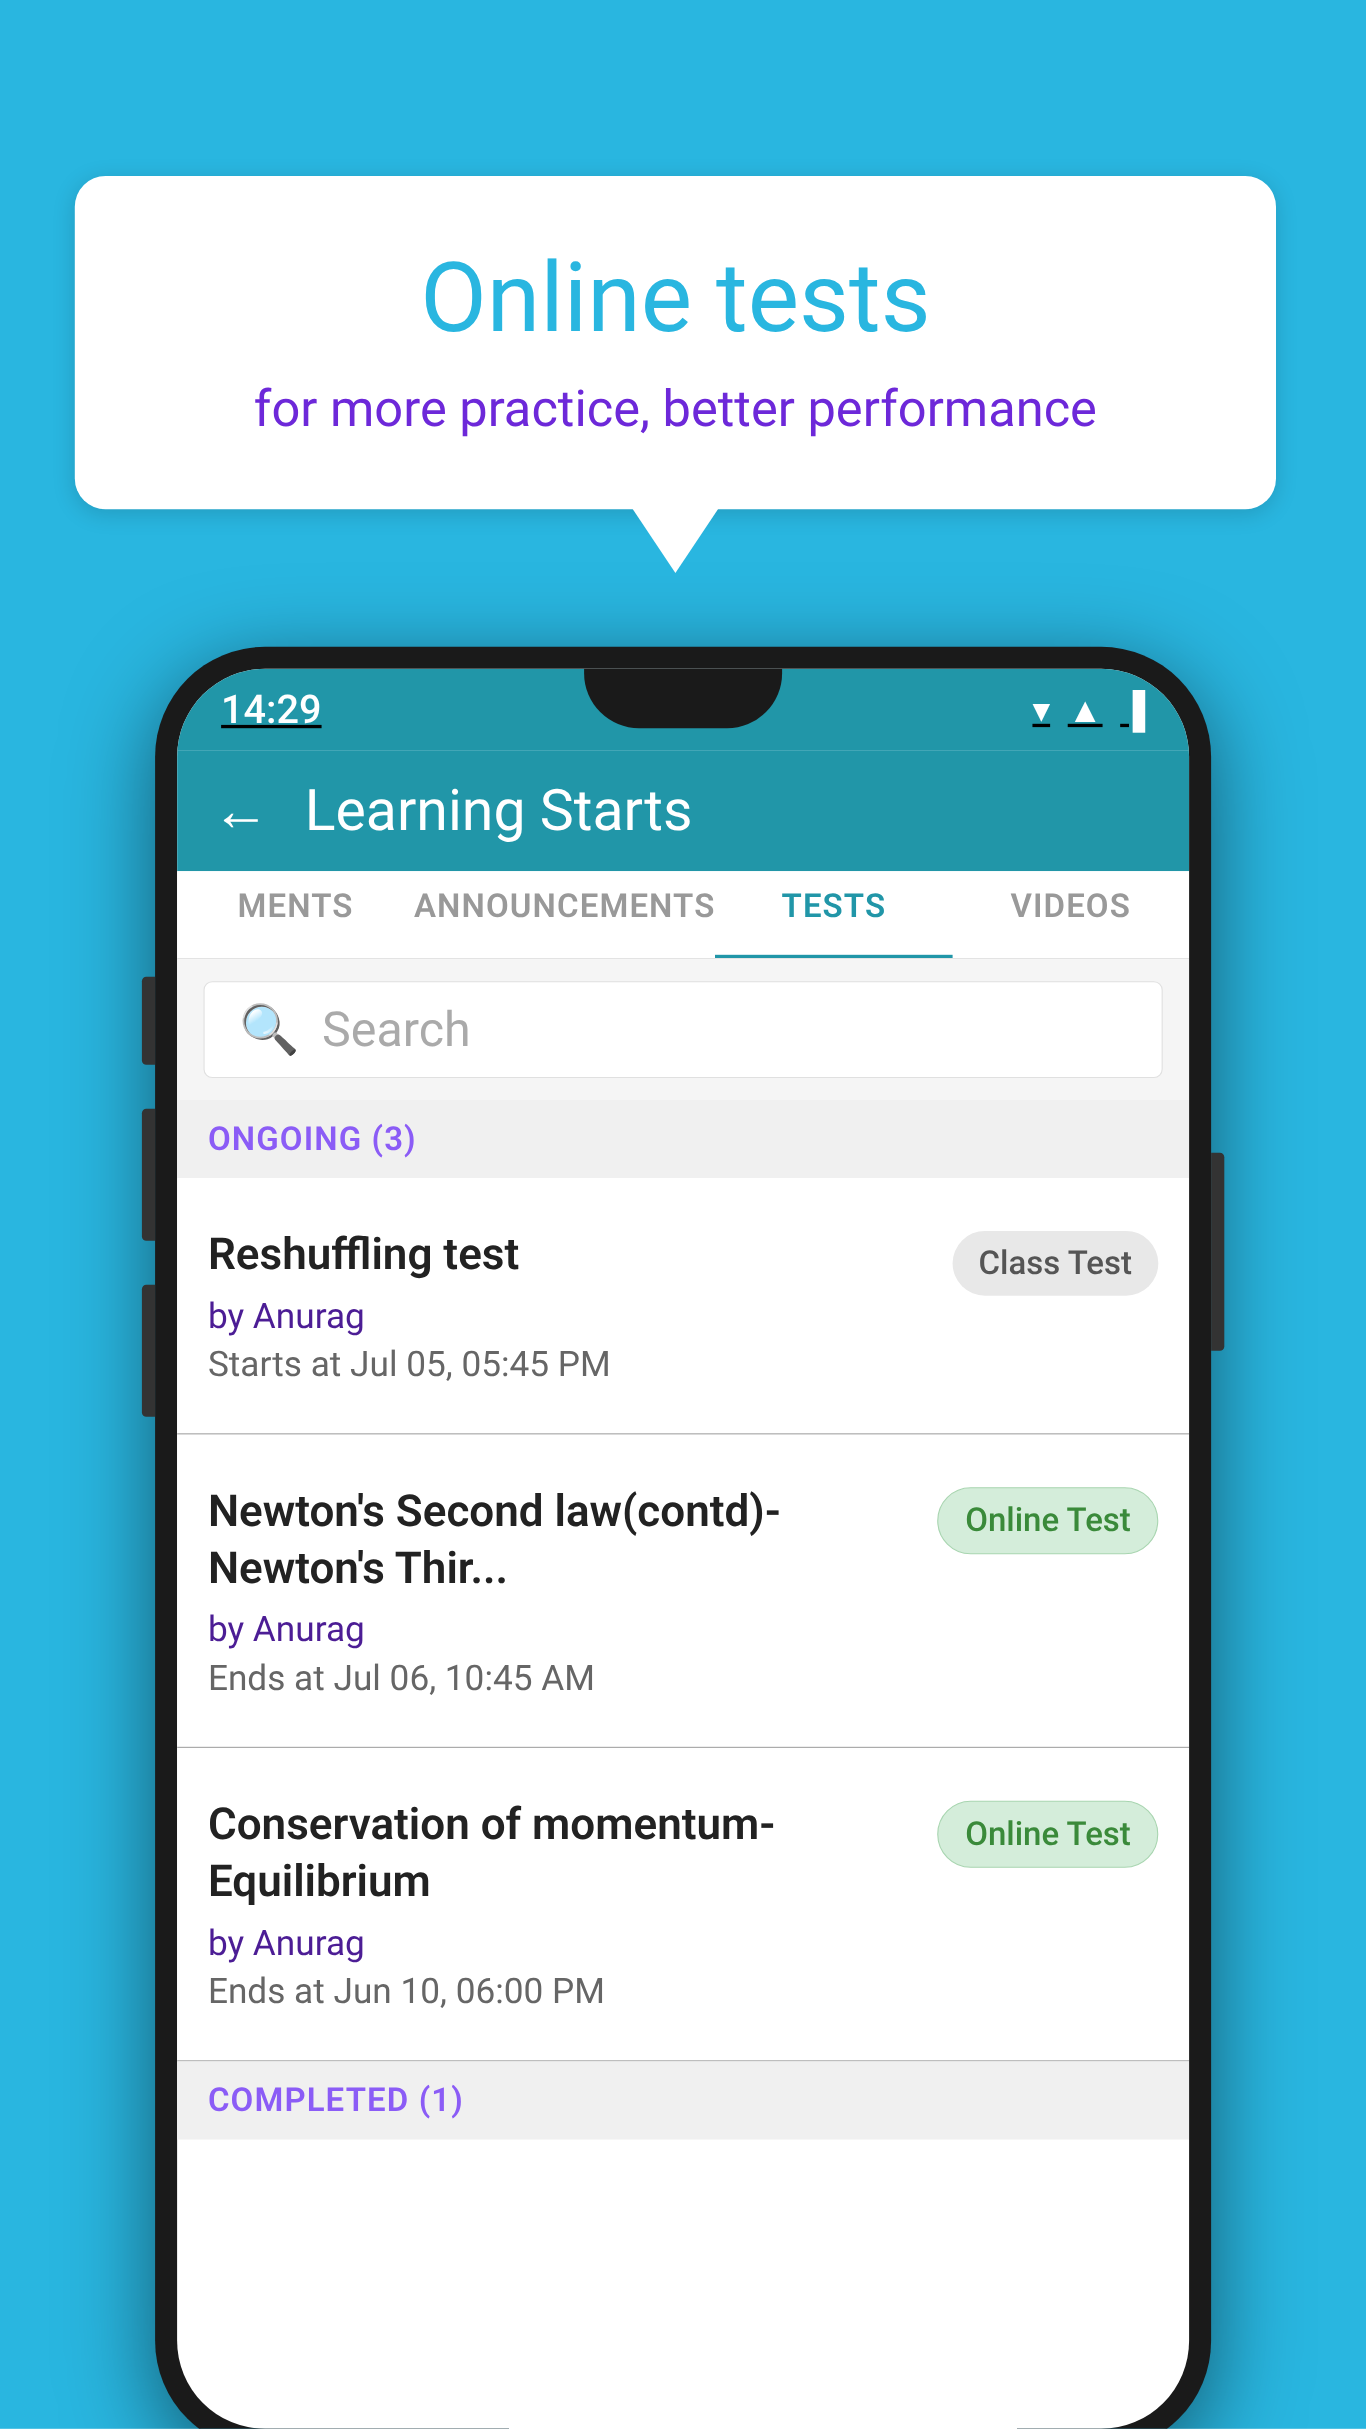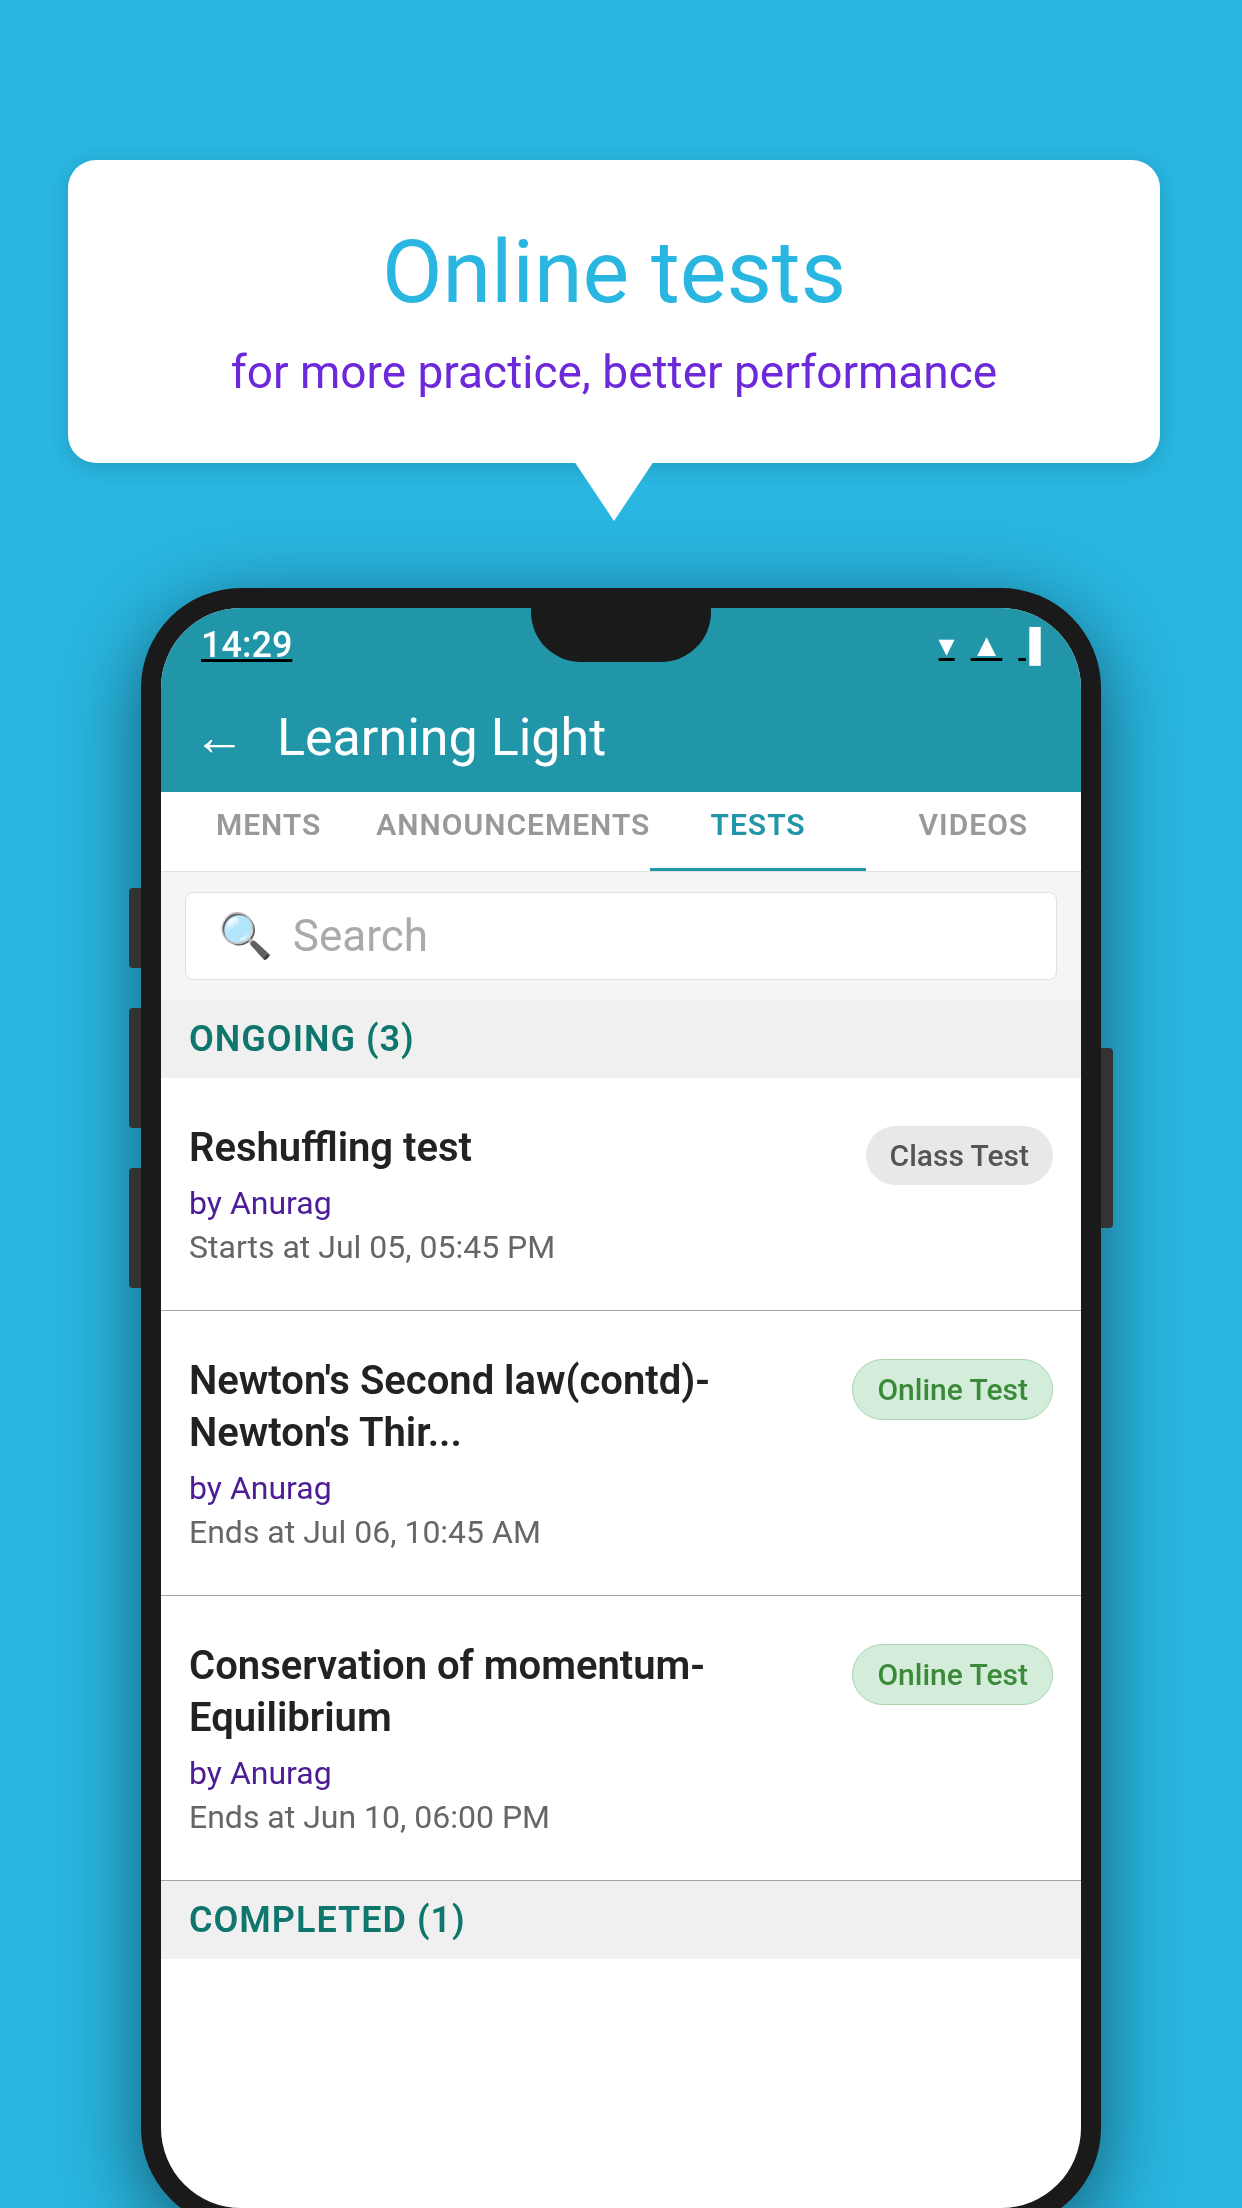--- a/index.html
+++ b/index.html
@@ -201,22 +201,22 @@
       color: #aaa;
     }
 
     
     .section-header {
       background: #f0f0f0;
       padding: 18px 28px;
     }
 
     .section-title {
-      font-size: 36px;
-      color: #0f766e;
+      font-size: 30px;
+      color: #8b5cf6;
       font-weight: 600;
       letter-spacing: 1px;
     }
 
     
     .test-list {
       background: white;
     }
 
     .test-item {
@@ -344,21 +344,21 @@
       <span class="status-time">14:29</span>
       <div class="status-icons">
         <span class="status-icon">▾</span>
         <span class="status-icon">▲</span>
         <span class="status-icon">▐</span>
       </div>
     </div>
 
     <div class="app-bar">
       <span class="back-arrow">←</span>
-      <span class="app-title">Learning Light</span>
+      <span class="app-title">Learning Starts</span>
     </div>
 
     <div class="tabs-bar">
       <div class="tab">
         <span>MENTS</span>
       </div>
       <div class="tab">
         <span>ANNOUNCEMENTS</span>
       </div>
       <div class="tab active">

